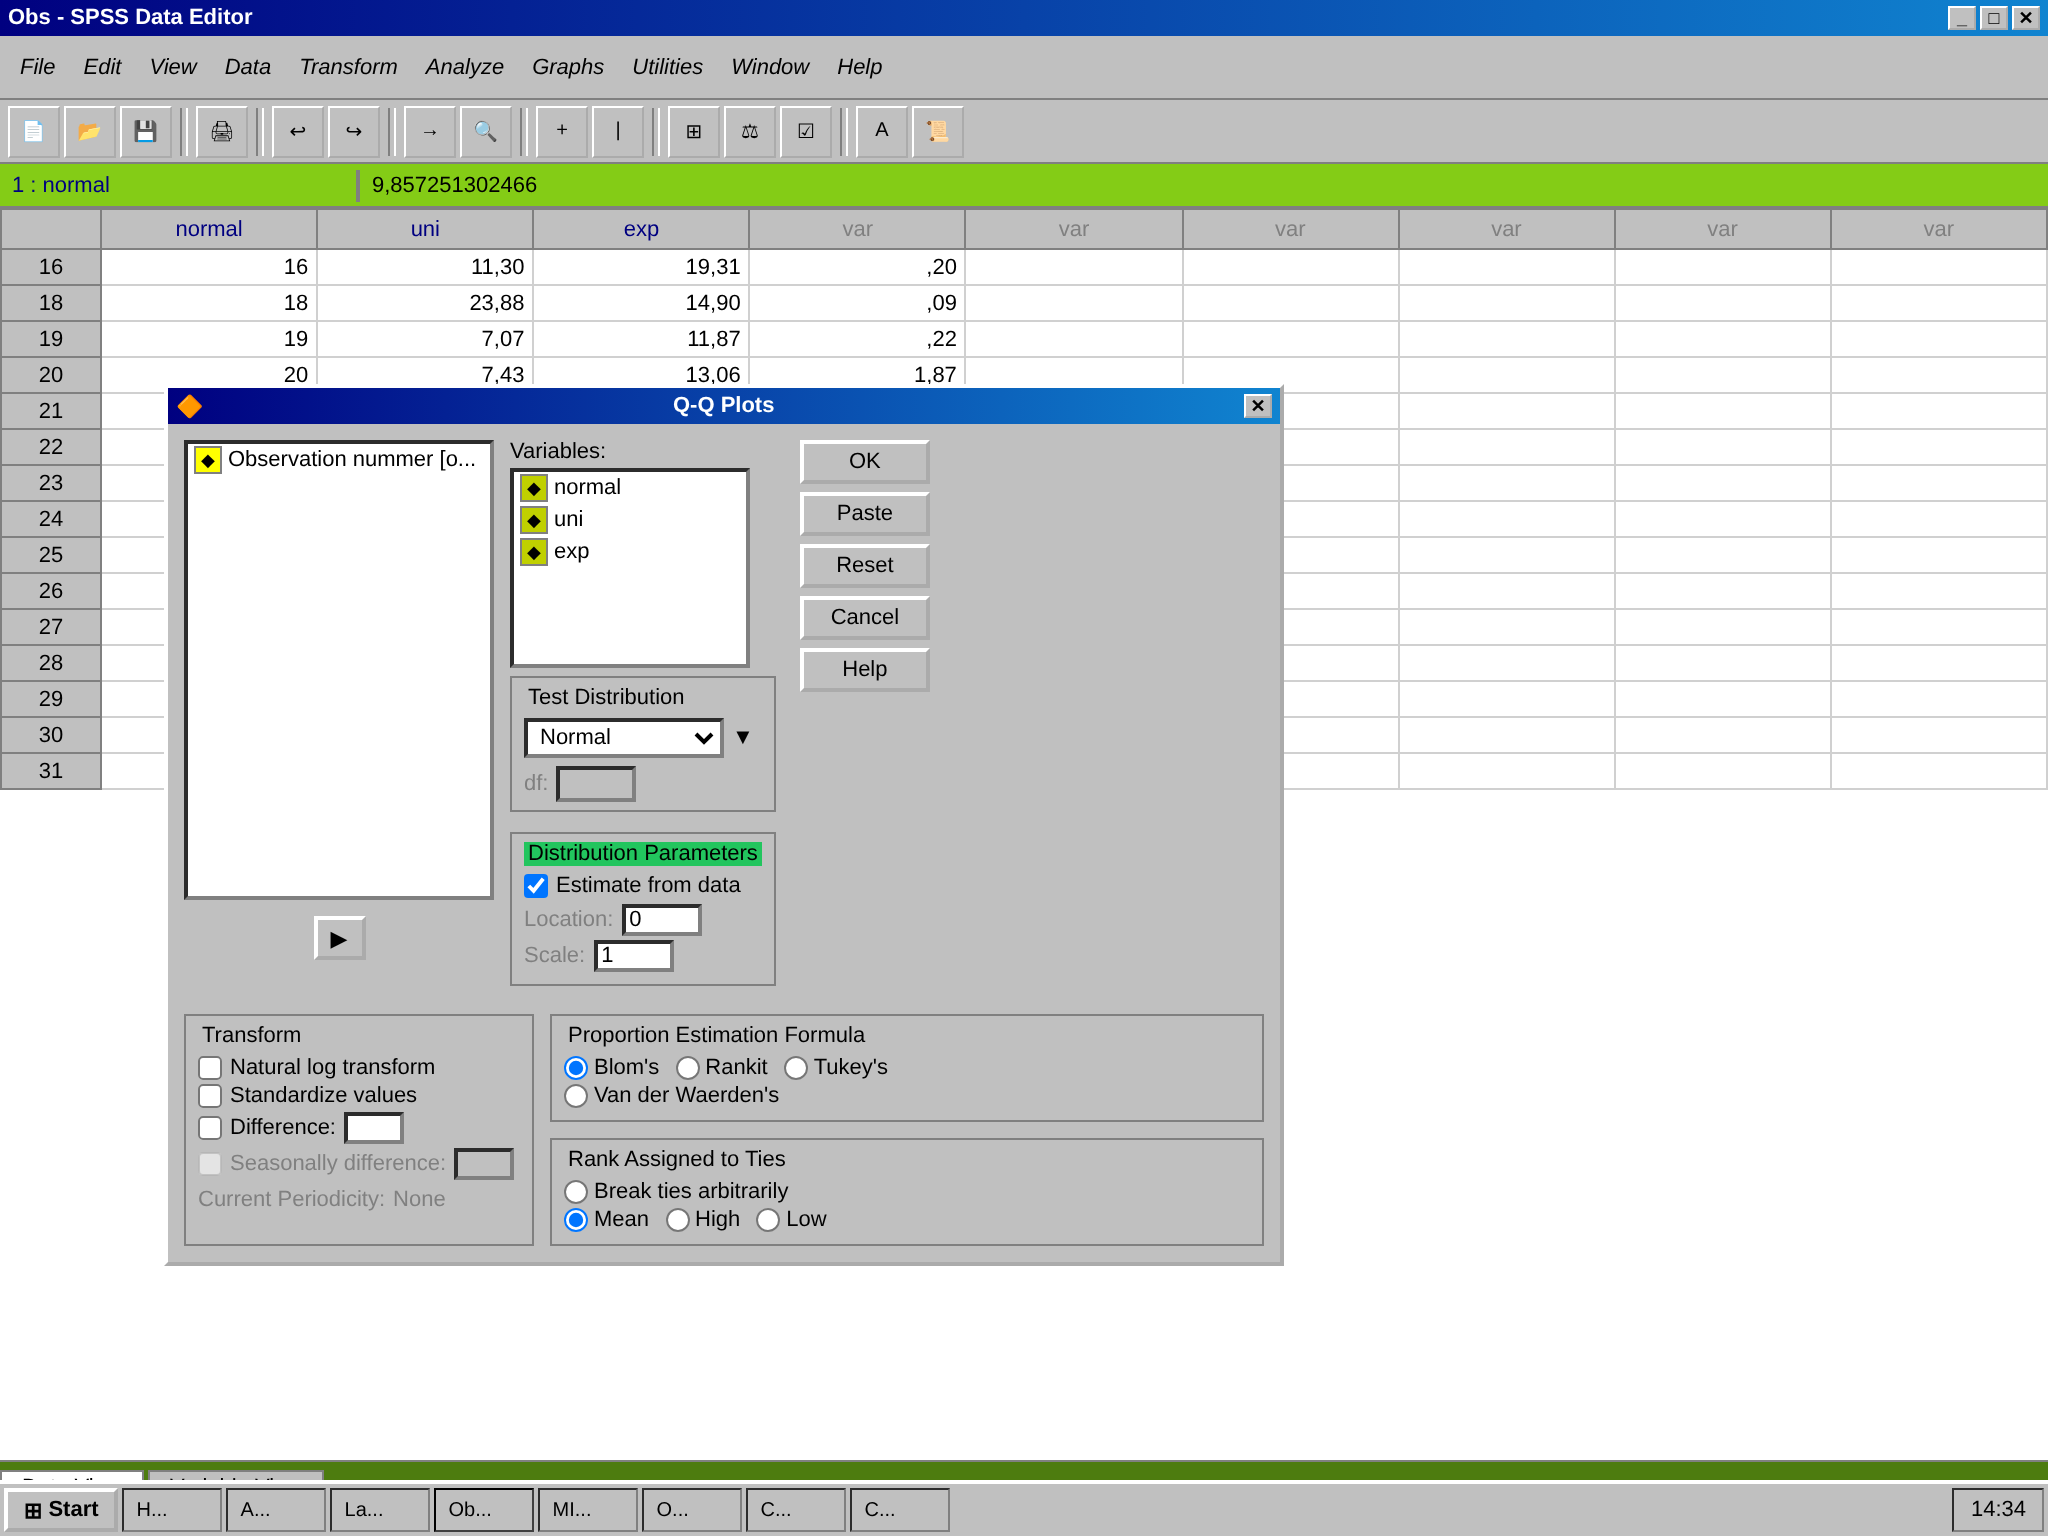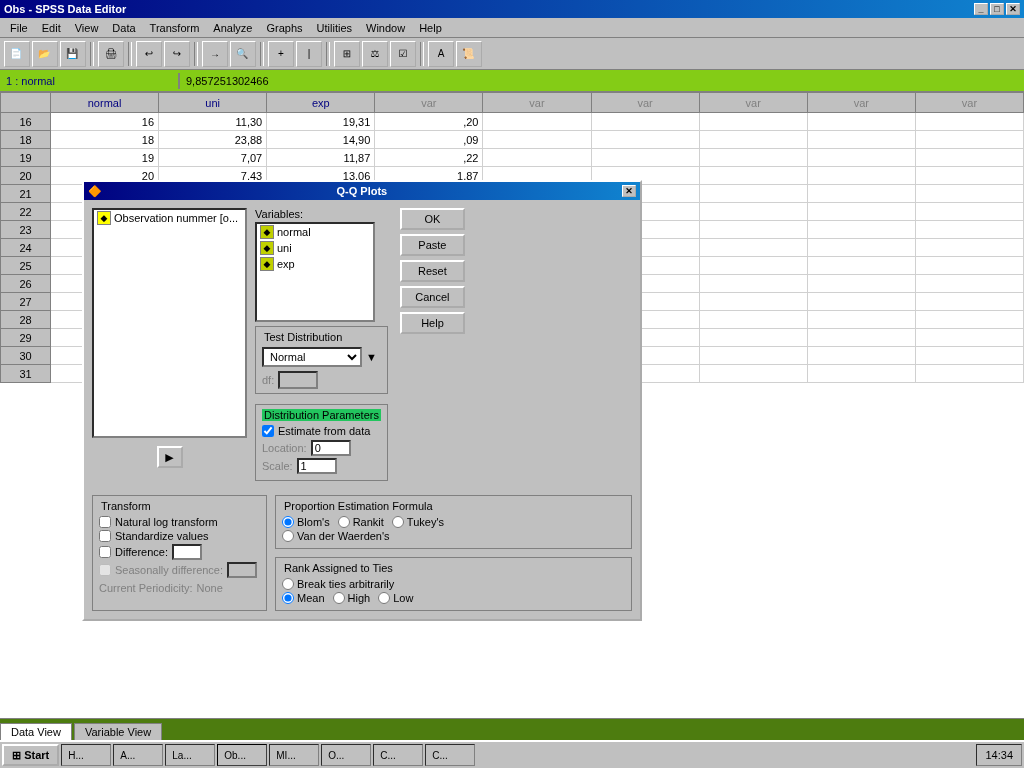--- a/index.html
+++ b/index.html
@@ -37,26 +37,27 @@
       display: flex;
       align-items: center;
       justify-content: center;
       cursor: pointer;
       color: black;
     }
 
     
     .menu-bar {
       background: #c0c0c0;
-      height: 20px;
+      height: 32px;
       display: flex;
       align-items: center;
       border-bottom: 1px solid #808080;
       padding: 0 4px;
       gap: 2px;
+      font-style: italic;
     }
     .menu-item {
       padding: 2px 6px;
       cursor: pointer;
       font-size: 11px;
     }
 
     
     .toolbar {
       background: #c0c0c0;

